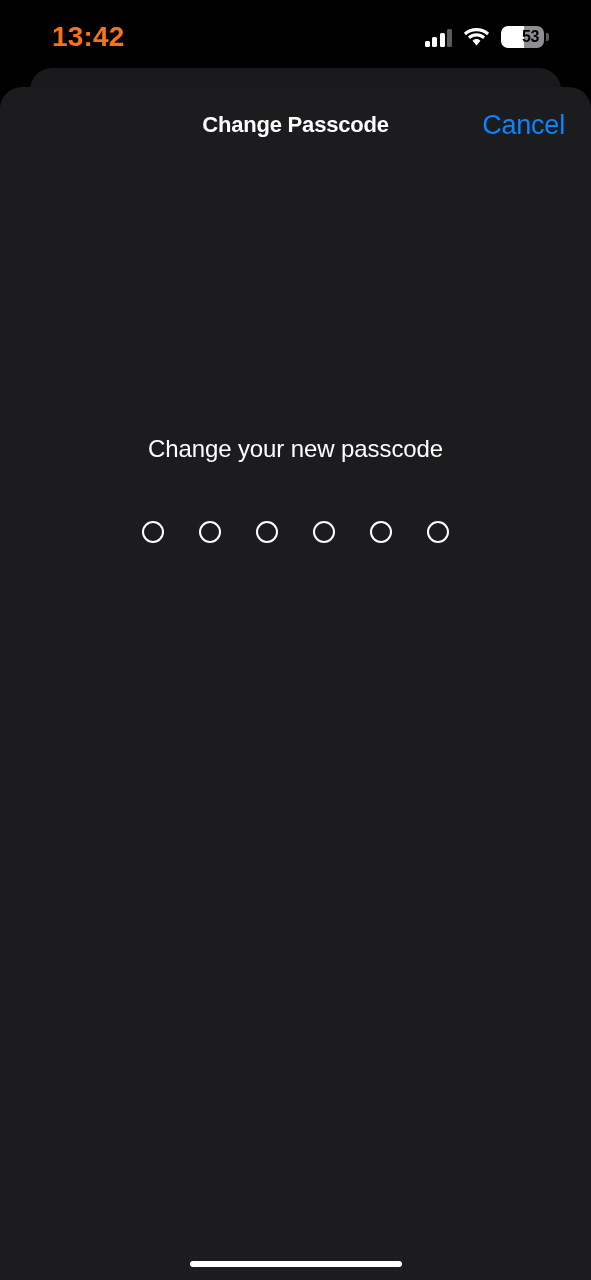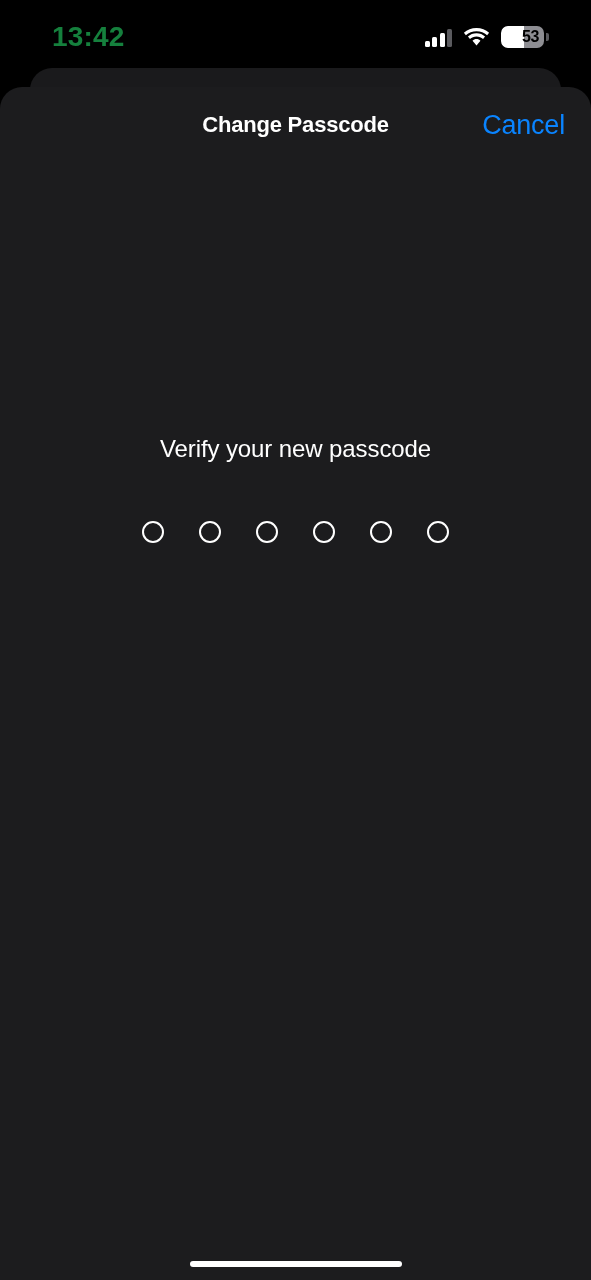--- a/index.html
+++ b/index.html
@@ -36,21 +36,21 @@
     height: 70px;
     display: flex;
     align-items: center;
     justify-content: space-between;
     padding: 0 44px 0 52px;
     z-index: 40;
     background: transparent;
   }
 
   .status-time {
-    color: #15803d;
+    color: #f97316;
     font-size: 28px;
     font-weight: bold;
     letter-spacing: 0.2px;
     line-height: 1;
     margin-top: 4px;
   }
 
   .status-right {
     display: flex;
     align-items: center;
@@ -275,21 +275,21 @@
 
   <div class="sheet">
 
     <div class="sheet-navbar">
       <div class="sheet-title">Change Passcode</div>
       <button class="cancel-button">Cancel</button>
     </div>
 
     <div class="sheet-content">
 
-      <div class="prompt-text">Verify your new passcode</div>
+      <div class="prompt-text">Change your new passcode</div>
 
       <div class="passcode-dots">
         <span class="passcode-dot"></span>
         <span class="passcode-dot"></span>
         <span class="passcode-dot"></span>
         <span class="passcode-dot"></span>
         <span class="passcode-dot"></span>
         <span class="passcode-dot"></span>
       </div>
 

